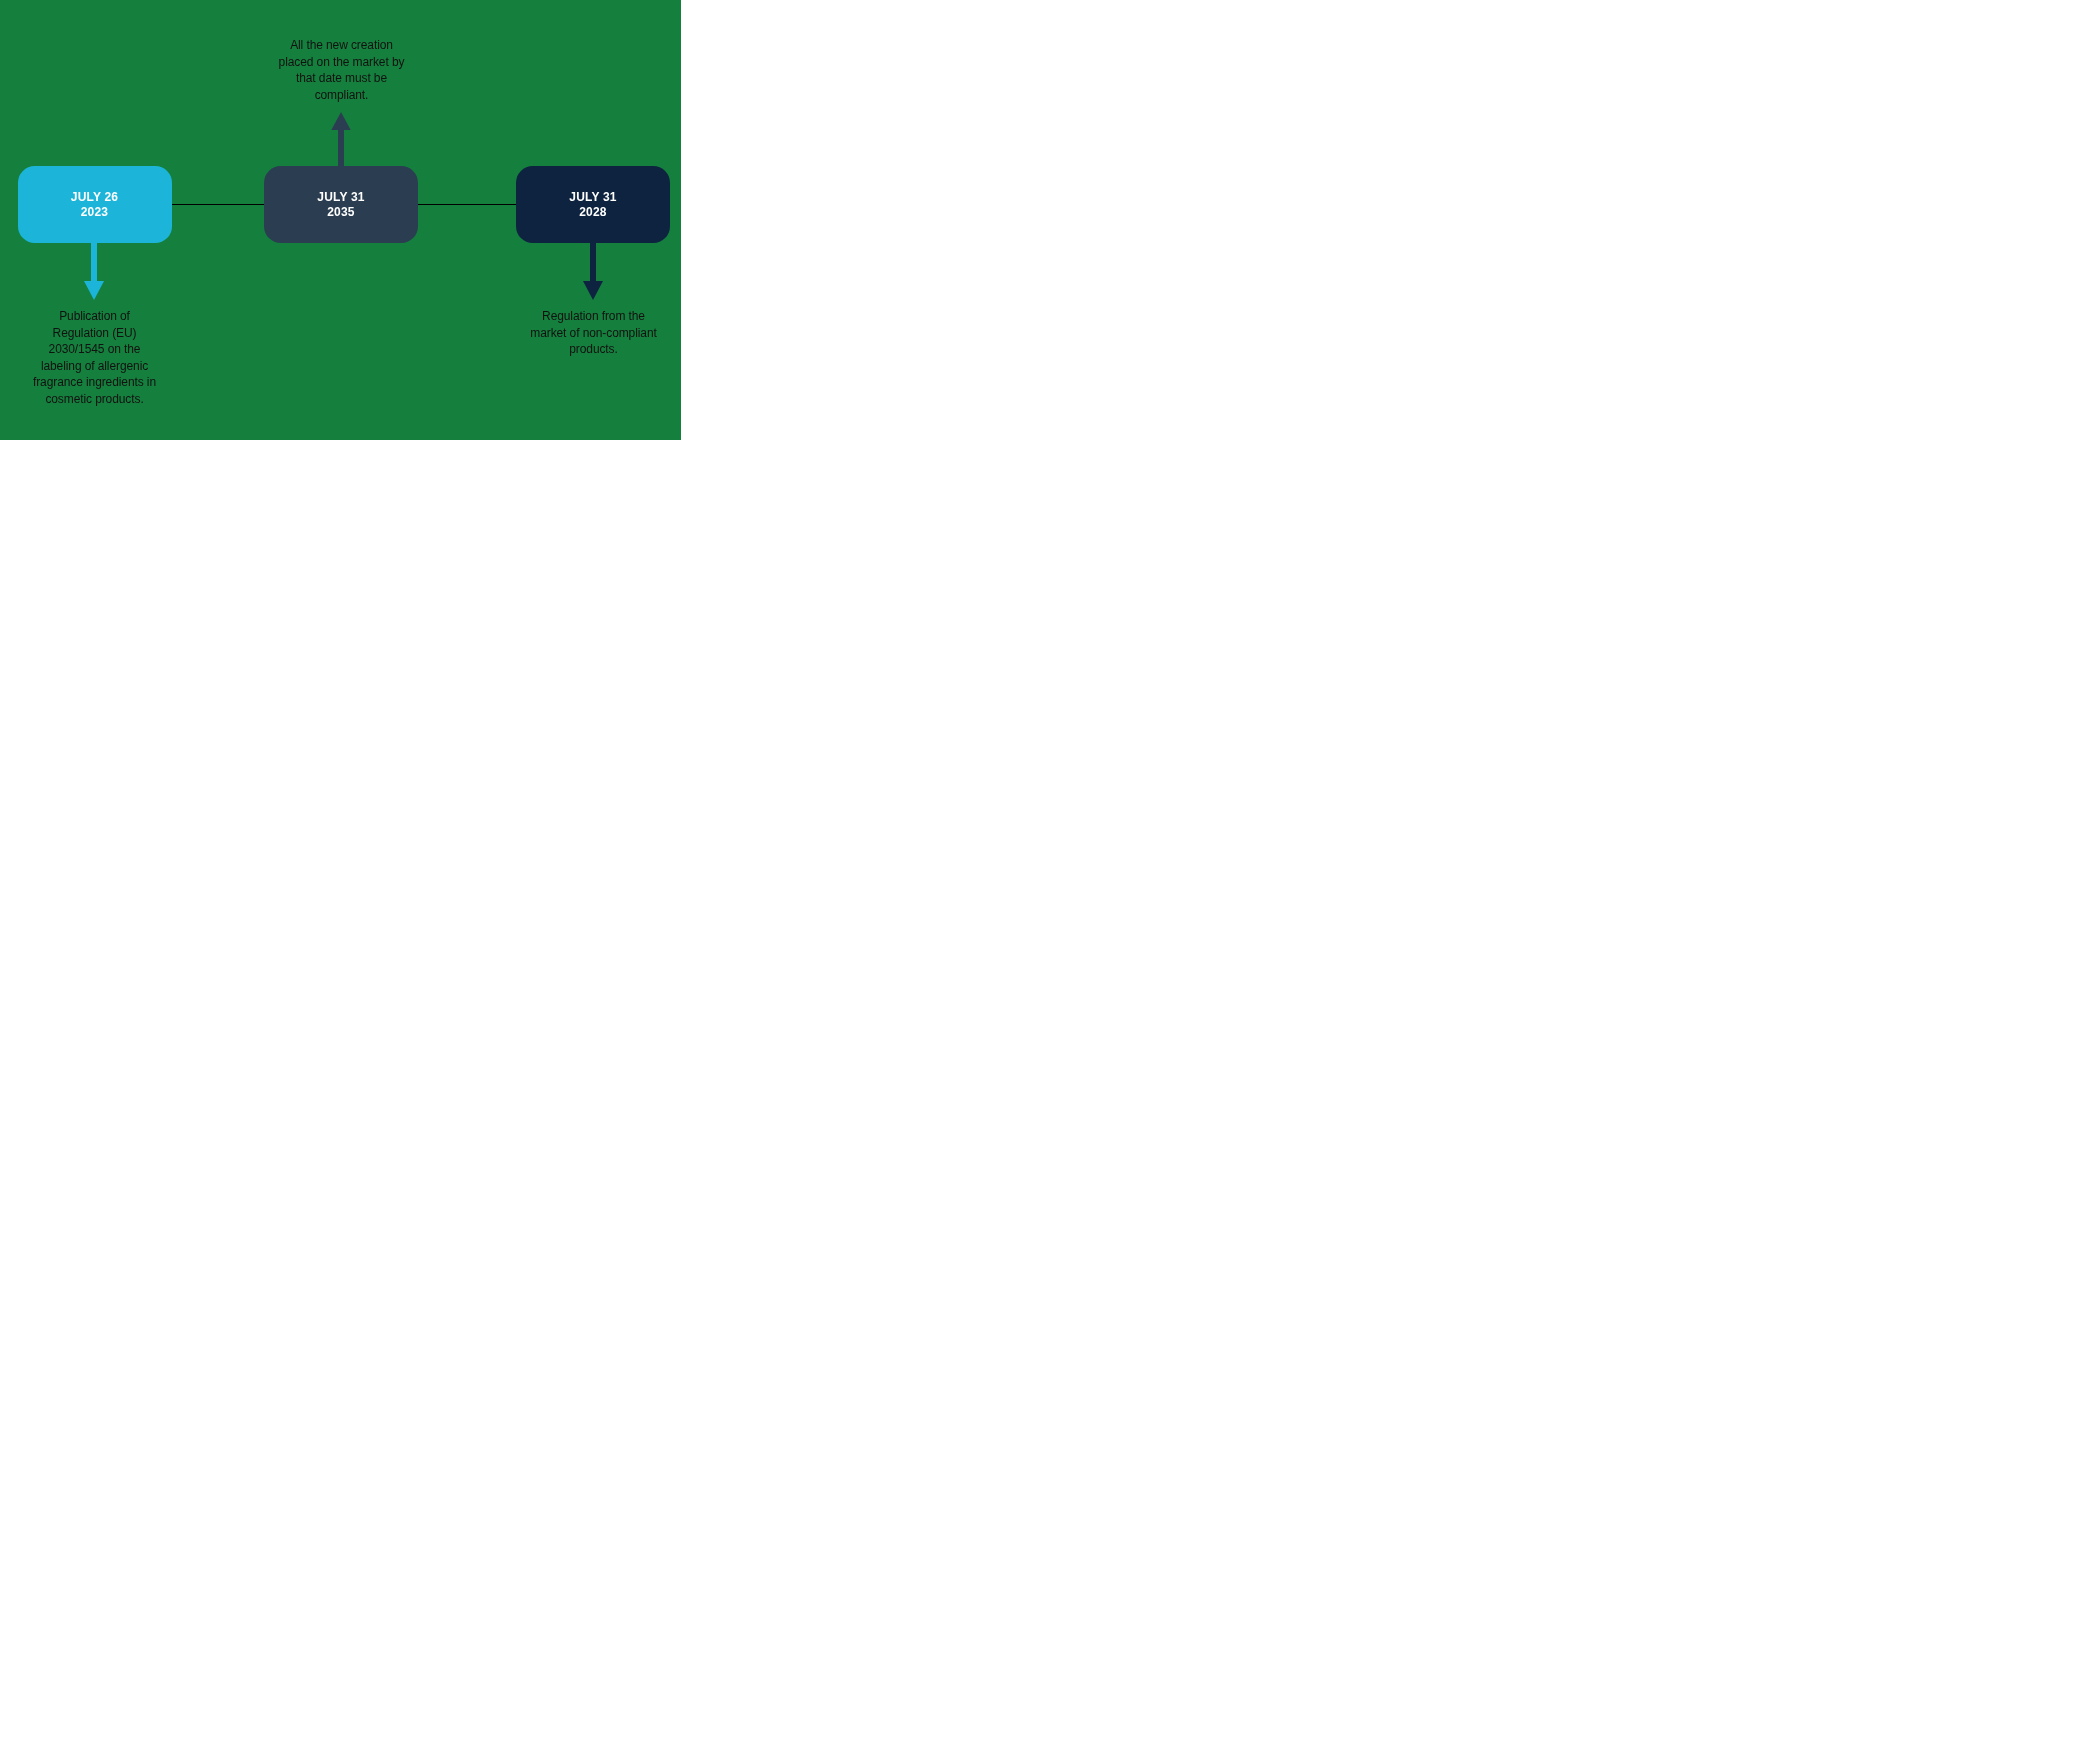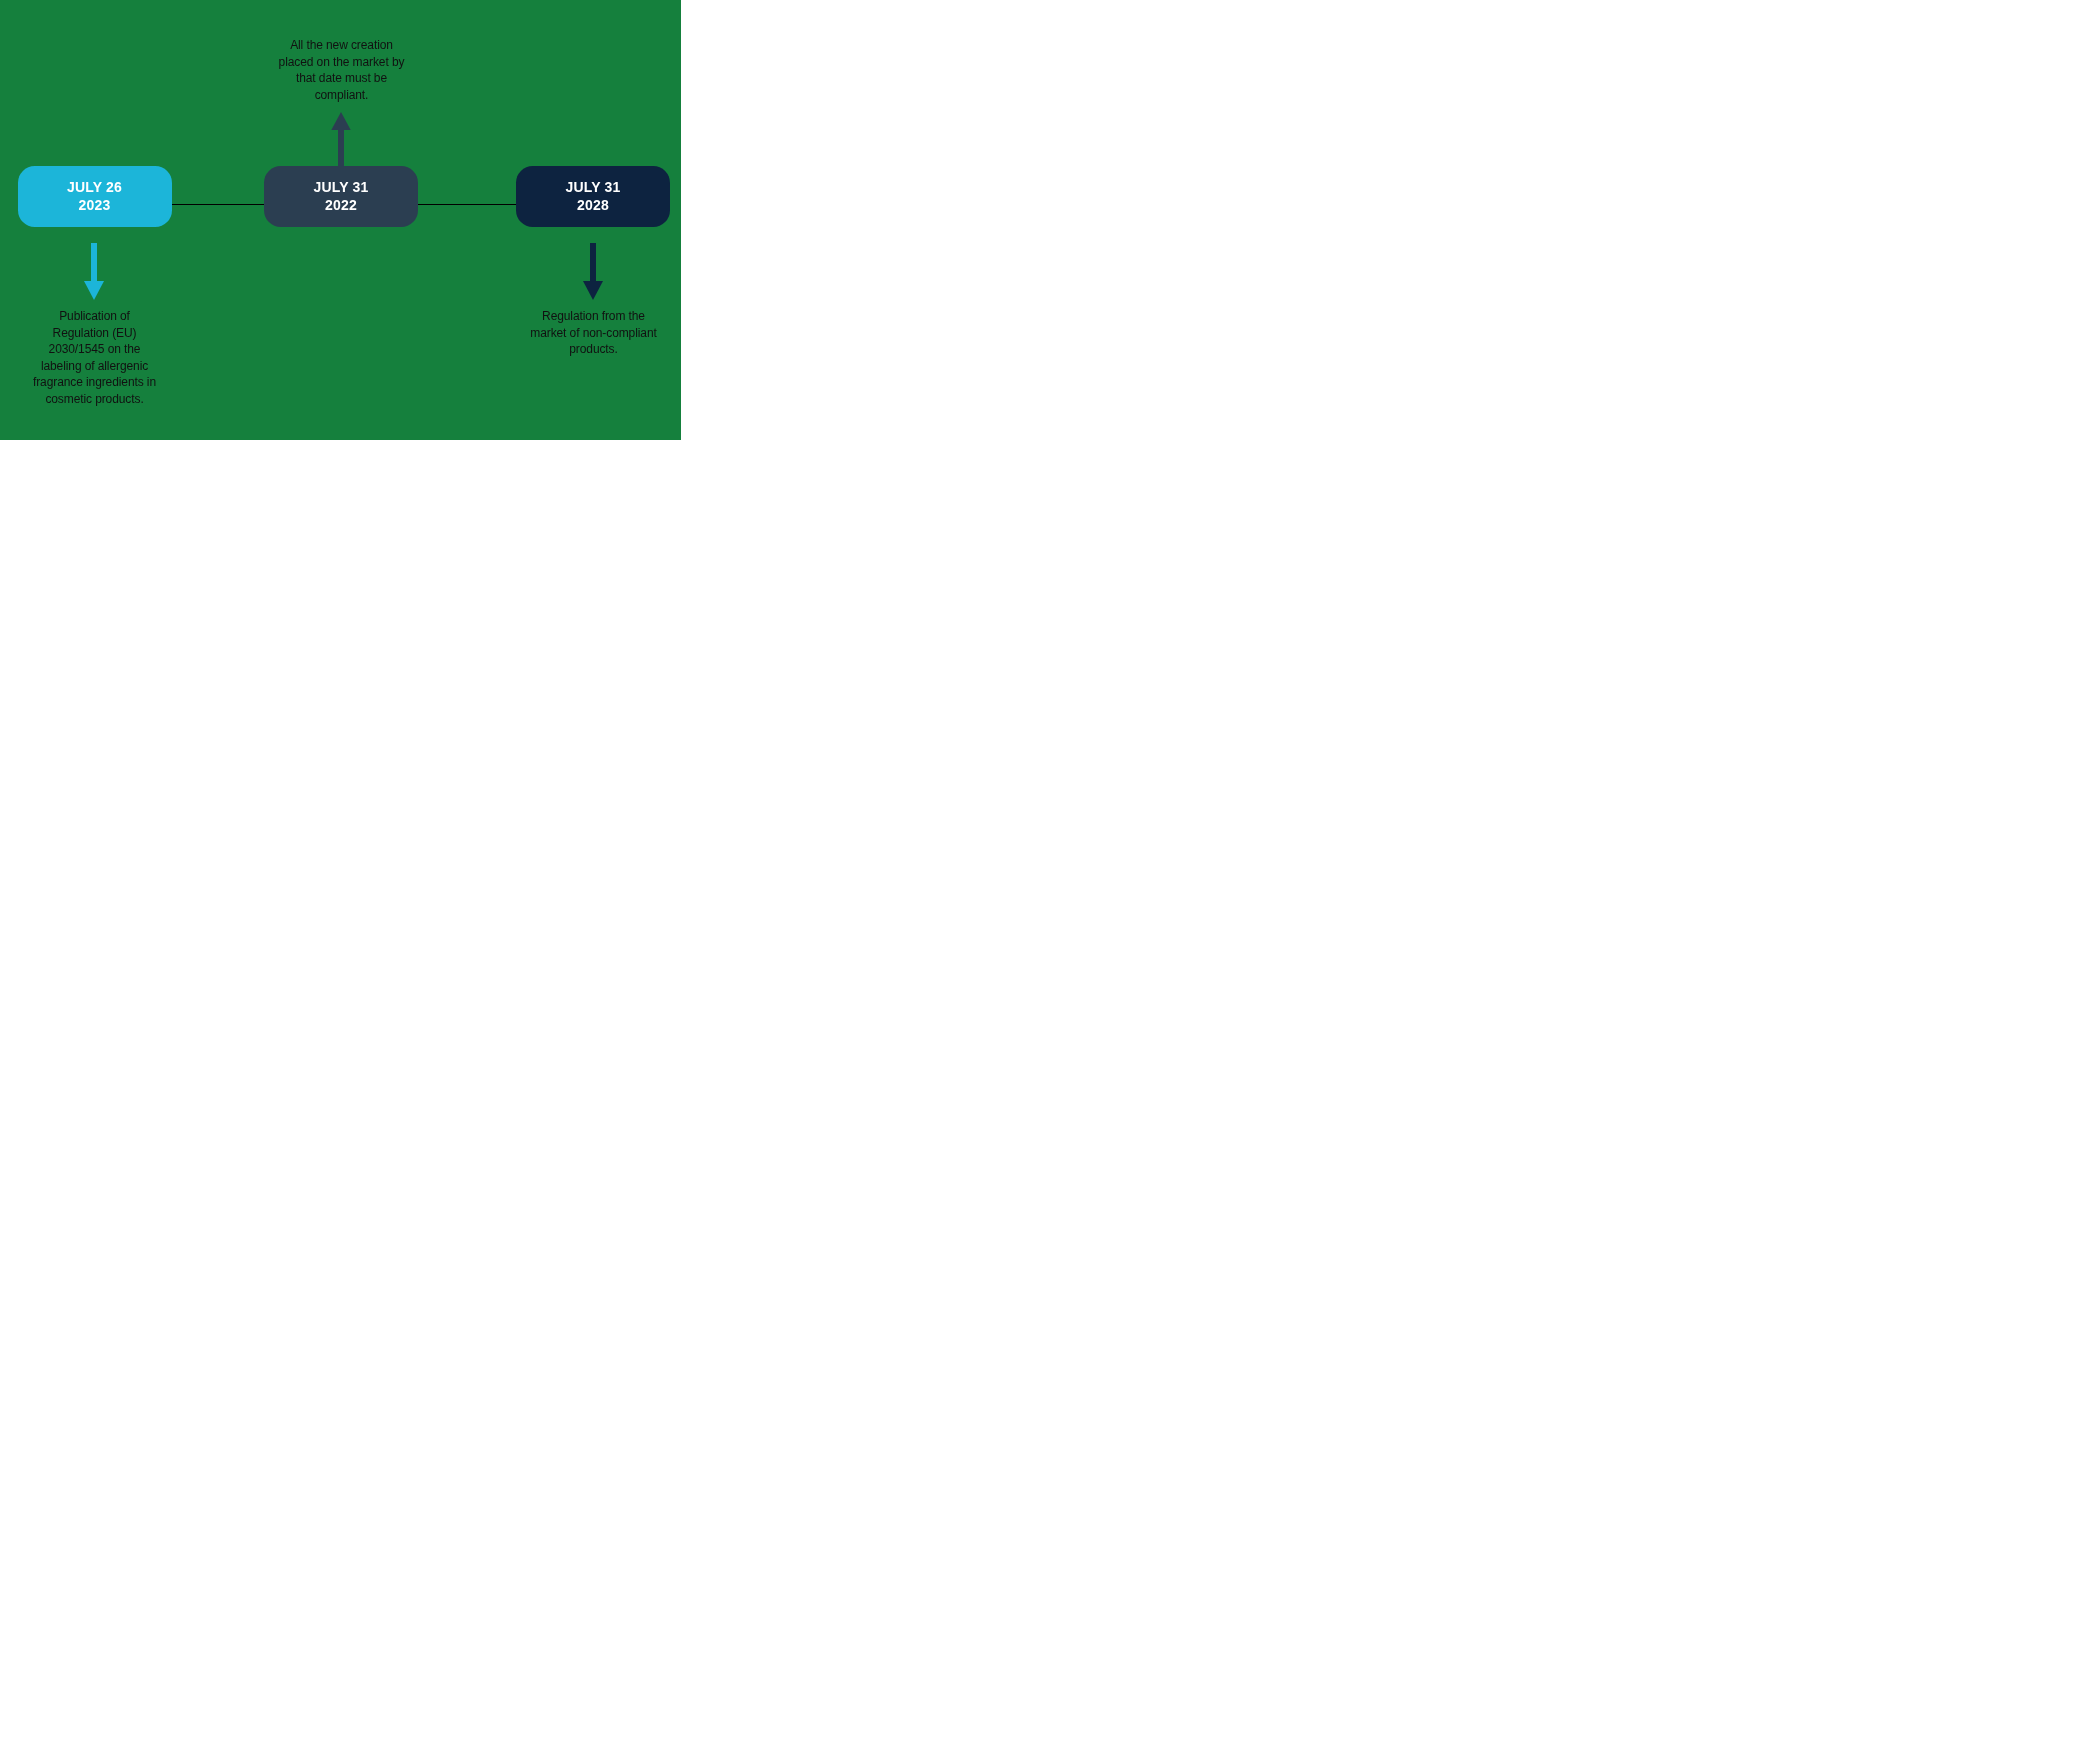--- a/index.html
+++ b/index.html
@@ -12,29 +12,29 @@
     position: relative;
     width: 681px;
     height: 440px;
     background: #15803d;
     overflow: hidden;
   }
   .date-box {
     position: absolute;
     top: 166px;
     width: 154px;
-    height: 61px;
+    height: 77px;
     border-radius: 16.7px;
     display: flex;
     flex-direction: column;
     align-items: center;
     justify-content: center;
     color: #ffffff;
     font-weight: 700;
-    font-size: 14px;
+    font-size: 12px;
     line-height: 1.25;
     letter-spacing: 0.2px;
     text-align: center;
   }
   .box-1 { left: 17.5px; }
   .box-2 { left: 264px; }
   .box-3 { left: 516px; }
 
   .connector {
     position: absolute;
@@ -98,21 +98,21 @@
   <div class="connector connector-1" style="background: rgb(0, 0, 0);"></div>
   <div class="connector connector-2" style="background: rgb(0, 0, 0);"></div>
 
   <div class="date-box box-1" style="background: rgb(28, 181, 217);">
     <span>JULY 26</span>
     <span>2023</span>
   </div>
 
   <div class="date-box box-2" style="background: rgb(43, 62, 81);">
     <span>JULY 31</span>
-    <span>2022</span>
+    <span>2035</span>
   </div>
 
   <div class="date-box box-3" style="background: rgb(13, 35, 64);">
     <span>JULY 31</span>
     <span>2028</span>
   </div>
 
   <div class="arrow-shaft shaft-d1" style="background: rgb(28, 181, 217);"></div>
   <div class="arrow-head head-down headpos-d1" style="background: rgb(28, 181, 217);"></div>
 

